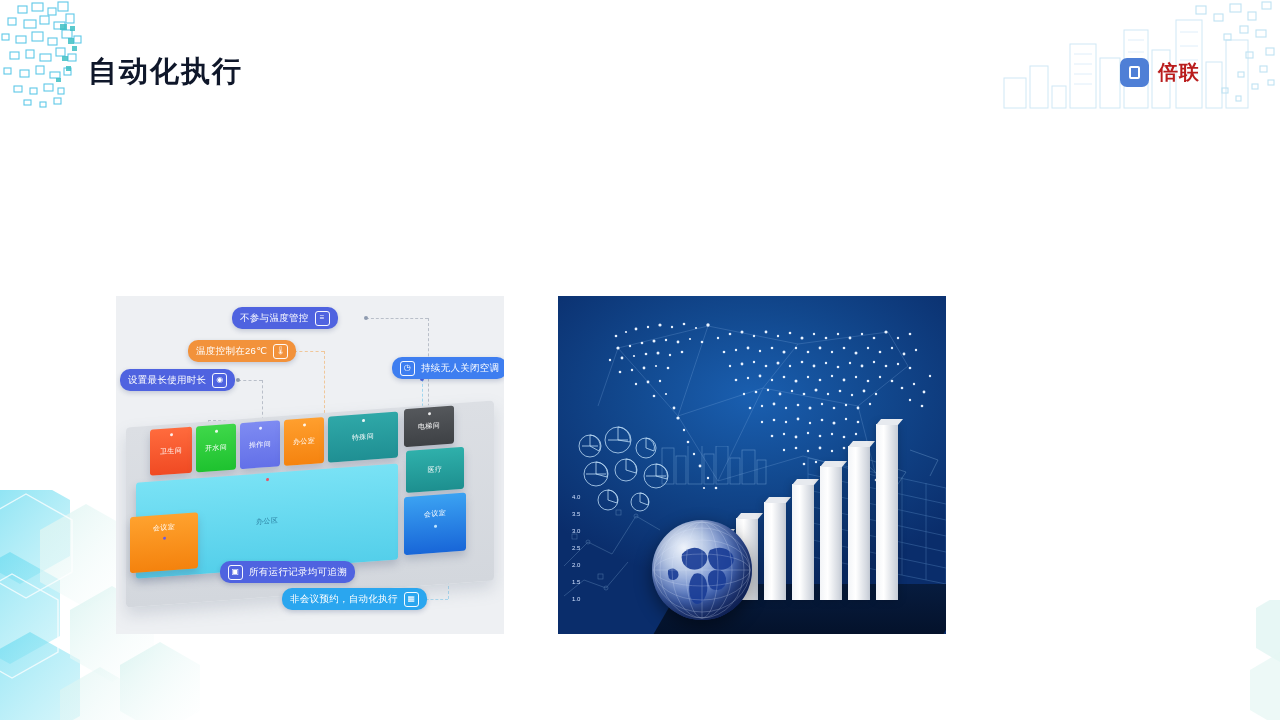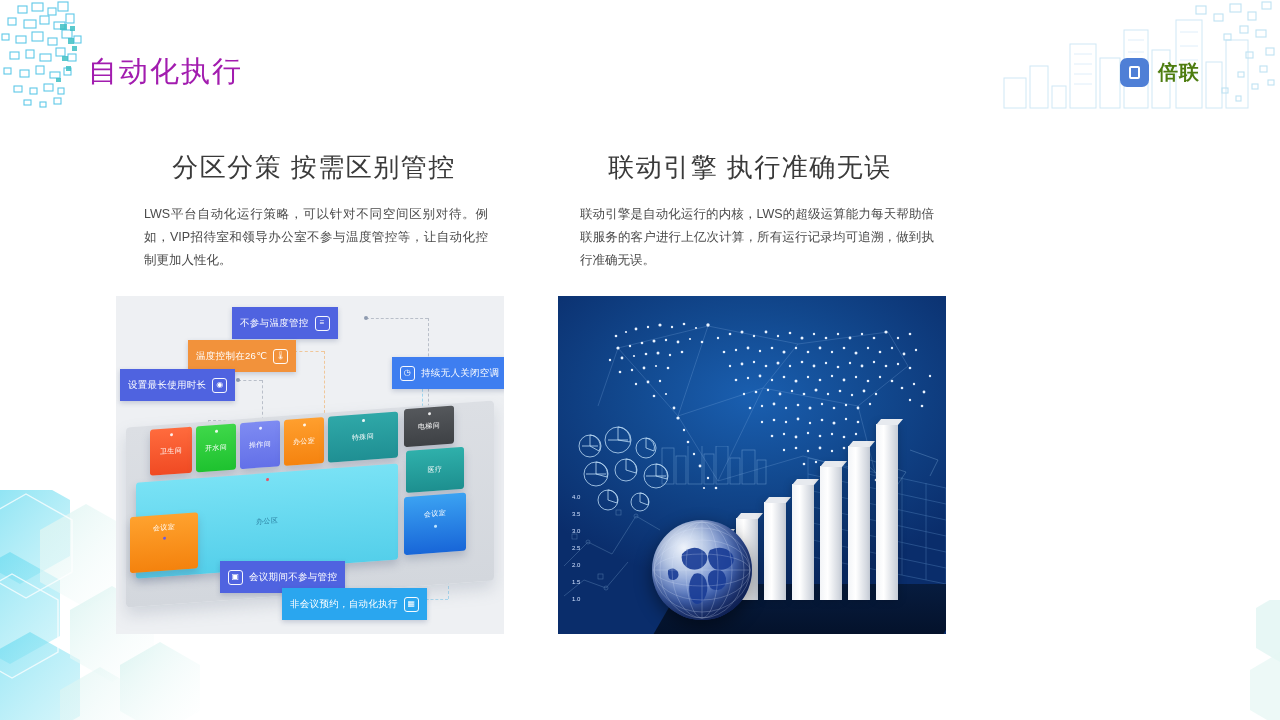--- a/index.html
+++ b/index.html
@@ -23,22 +23,22 @@
   #deco-bl { left: 0; bottom: 0; width: 230px; height: 230px; }
   #deco-br { right: 0; bottom: 0; width: 60px; height: 120px; }
 
   
   #header { position: absolute; left: 0; top: 0; width: 1280px; height: 115px; }
   #page-title {
     position: absolute;
     left: 88px; top: 52px;
     font-size: 29px;
     letter-spacing: 2px;
-    color: #a21caf;
-    font-weight: 400;
+    color: #0f172a;
+    font-weight: 700;
     white-space: nowrap;
   }
   #brand {
     position: absolute;
     left: 1120px; top: 58px;
     display: flex; align-items: center; gap: 9px;
   }
   #brand-mark {
     width: 29px; height: 29px;
     border-radius: 7px;
@@ -47,21 +47,21 @@
   }
   #brand-mark i {
     display: block;
     width: 11px; height: 13px;
     border: 2.5px solid #ffffff;
     border-radius: 2px;
   }
   #brand-name {
     font-size: 20px;
     font-weight: bold;
-    color: #4d7c0f;
+    color: #b91c1c;
     letter-spacing: 1px;
   }
 
   
   .col { position: absolute; top: 150px; }
   #col-left  { left: 116px; width: 390px; }
   #col-right { left: 558px; width: 390px; }
 
   .col-heading {
     font-size: 26px;
@@ -101,23 +101,23 @@
   .dl-v { border-left: 1px dashed #b9bfc9; }
   .dot-node {
     position: absolute;
     width: 4px; height: 4px; border-radius: 50%;
     background: #8e9bb0;
   }
 
   .badge {
     position: absolute;
     display: flex; align-items: center; gap: 6px;
-    height: 32px;
+    height: 22px;
     padding: 0 8px;
-    border-radius: 0;
+    border-radius: 10px;
     color: #ffffff;
     font-size: 9.5px;
     white-space: nowrap;
     letter-spacing: .3px;
     box-shadow: 0 2px 5px rgba(40,60,110,.22);
   }
   .badge .bi {
     display: inline-flex; align-items: center; justify-content: center;
     width: 15px; height: 15px;
     border: 1.3px solid rgba(255,255,255,.95);
@@ -359,29 +359,21 @@
   <div id="header">
     <div id="page-title">自动化执行</div>
     <div id="brand">
       <div id="brand-mark">
           <i></i>
         </div>
       <div id="brand-name">倍联</div>
     </div>
   </div>
 
-  <div class="col" id="col-left">
-    <div class="col-heading">分区分策  按需区别管控</div>
-    <div class="col-body">LWS平台自动化运行策略，可以针对不同空间区别对待。例如，VIP招待室和领导办公室不参与温度管控等，让自动化控制更加人性化。</div>
-  </div>
-
-  <div class="col" id="col-right">
-    <div class="col-heading">联动引擎  执行准确无误</div>
-    <div class="col-body">联动引擎是自动化运行的内核，LWS的超级运算能力每天帮助倍联服务的客户进行上亿次计算，所有运行记录均可追溯，做到执行准确无误。</div>
-  </div>
+
 
   <div class="media" id="media-left">
     <div id="zone-diagram">
 
       <div class="dash-line dl-h" style="left:250px; top:22px; width:62px;"></div>
       <div class="dash-line dl-v" style="left:312px; top:22px; height:114px;"></div>
       <div class="dot-node" style="left:248px; top:20px;"></div>
 
       <div class="dash-line dl-h" style="left:178px; top:55px; width:30px; border-color:#f0c79a;"></div>
       <div class="dash-line dl-v" style="left:208px; top:55px; height:126px; border-color:#f0c79a;"></div>
@@ -466,21 +458,21 @@
         <span class="bi round">◉</span>
       </div>
 
       <div class="badge b-blue" id="badge-maxtime">
         <span class="bi round">◷</span>
         <span>持续无人关闭空调</span>
       </div>
 
       <div class="badge b-indigo" id="badge-meeting">
         <span class="bi">▣</span>
-        <span>会议期间不参与管控</span>
+        <span>所有运行记录均可追溯</span>
       </div>
 
       <div class="badge b-sky" id="badge-booking">
         <span>非会议预约，自动化执行</span>
         <span class="bi">▦</span>
       </div>
     </div>
   </div>
 
   <div class="media" id="media-right">

